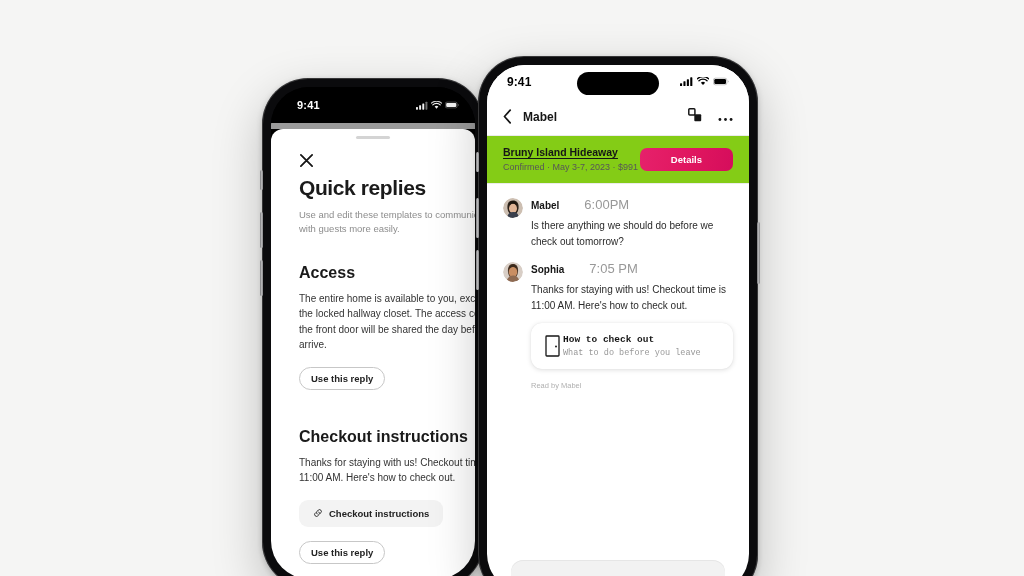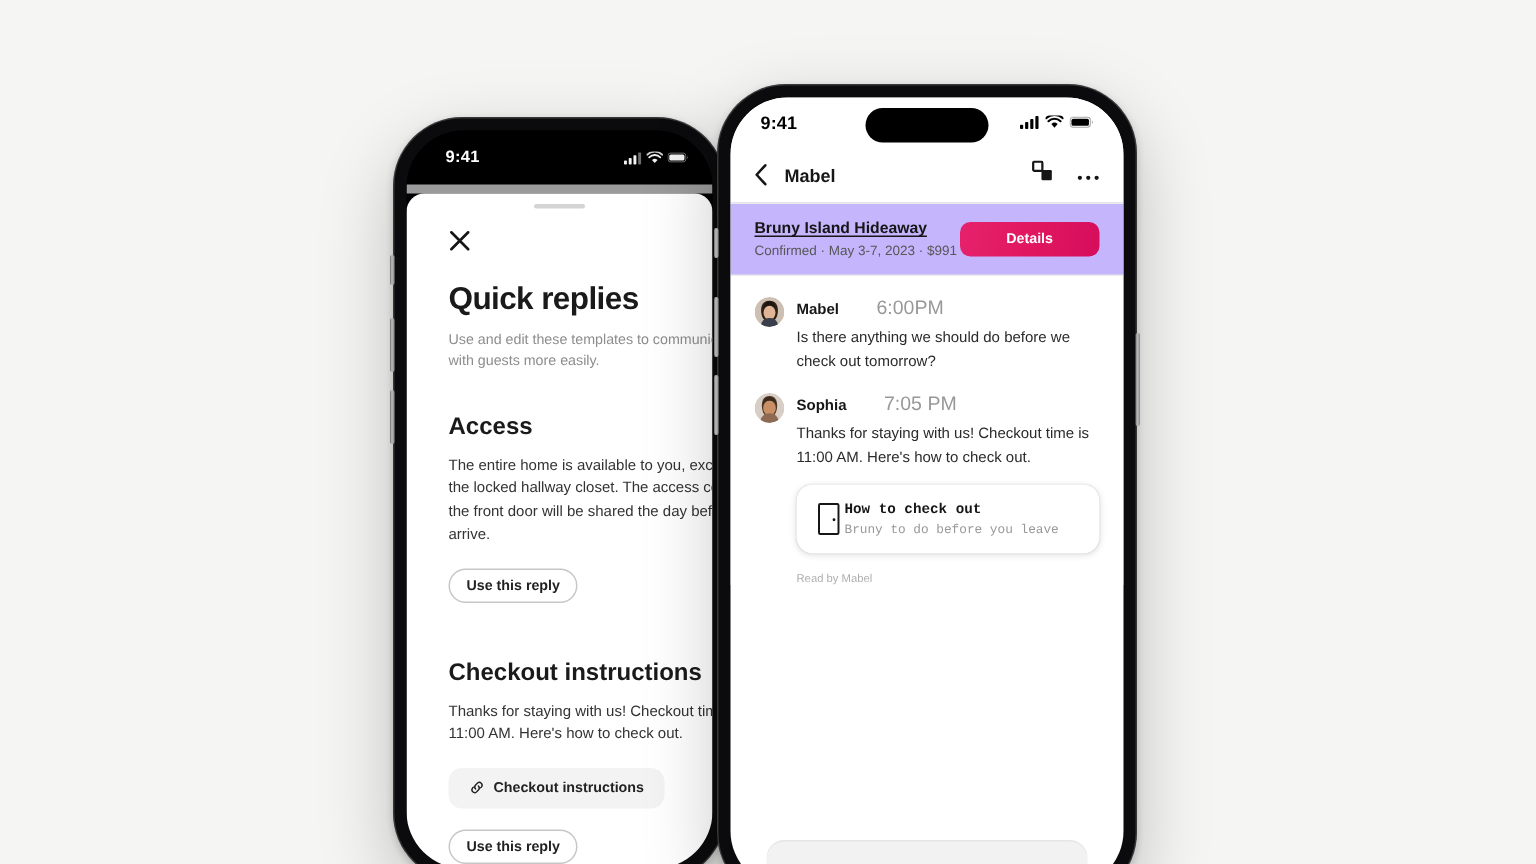--- a/index.html
+++ b/index.html
@@ -111,21 +111,21 @@
     width: 15px; height: 15px;
   }
   .lp-body {
     padding: 0 0 0 28px;
   }
   .lp-title {
     font-size: 21px;
     font-weight: bold;
     color: #1a1a1a;
     letter-spacing: -0.4px;
-    margin-top: 20px;
+    margin-top: 8px;
   }
   .lp-sub {
     font-size: 9.5px;
     color: #8d8d8d;
     line-height: 1.45;
     margin-top: 8px;
     width: 210px;
   }
   .lp-section-title {
     font-size: 16px;
@@ -222,21 +222,21 @@
     align-items: center;
     gap: 16px;
   }
 
   .rp-listing {
     border-top: 1px solid #ebebeb;
     border-bottom: 1px solid #ebebeb;
     padding: 10px 16px 11px 16px;
     display: flex;
     align-items: center;
-    background: #c4b5fd;
+    background: #84cc16;
   }
   .rp-listing-text { flex: 1; min-width: 0; }
   .rp-listing-title {
     font-size: 10.5px;
     font-weight: bold;
     color: #161616;
     text-decoration: underline;
     text-underline-offset: 2px;
   }
   .rp-listing-meta {
@@ -501,21 +501,21 @@
             </div>
             <div class="rp-text">Thanks for staying with us! Checkout time is 11:00 AM. Here's how to check out.</div>
 
             <div class="rp-card">
               <svg width="18" height="22" viewBox="0 0 18 22">
                 <rect x="1" y="1" width="13" height="20" rx="0.8" stroke="#161616" stroke-width="1.3" fill="none"></rect>
                 <circle cx="11" cy="11.5" r="0.95" fill="#161616"></circle>
               </svg>
               <div>
                 <div class="rp-card-title">How to check out</div>
-                <div class="rp-card-sub">Bruny to do before you leave</div>
+                <div class="rp-card-sub">What to do before you leave</div>
               </div>
             </div>
           </div>
         </div>
 
         <div class="rp-read">Read by Mabel</div>
       </div>
 
       <div class="rp-composer"></div>
 

